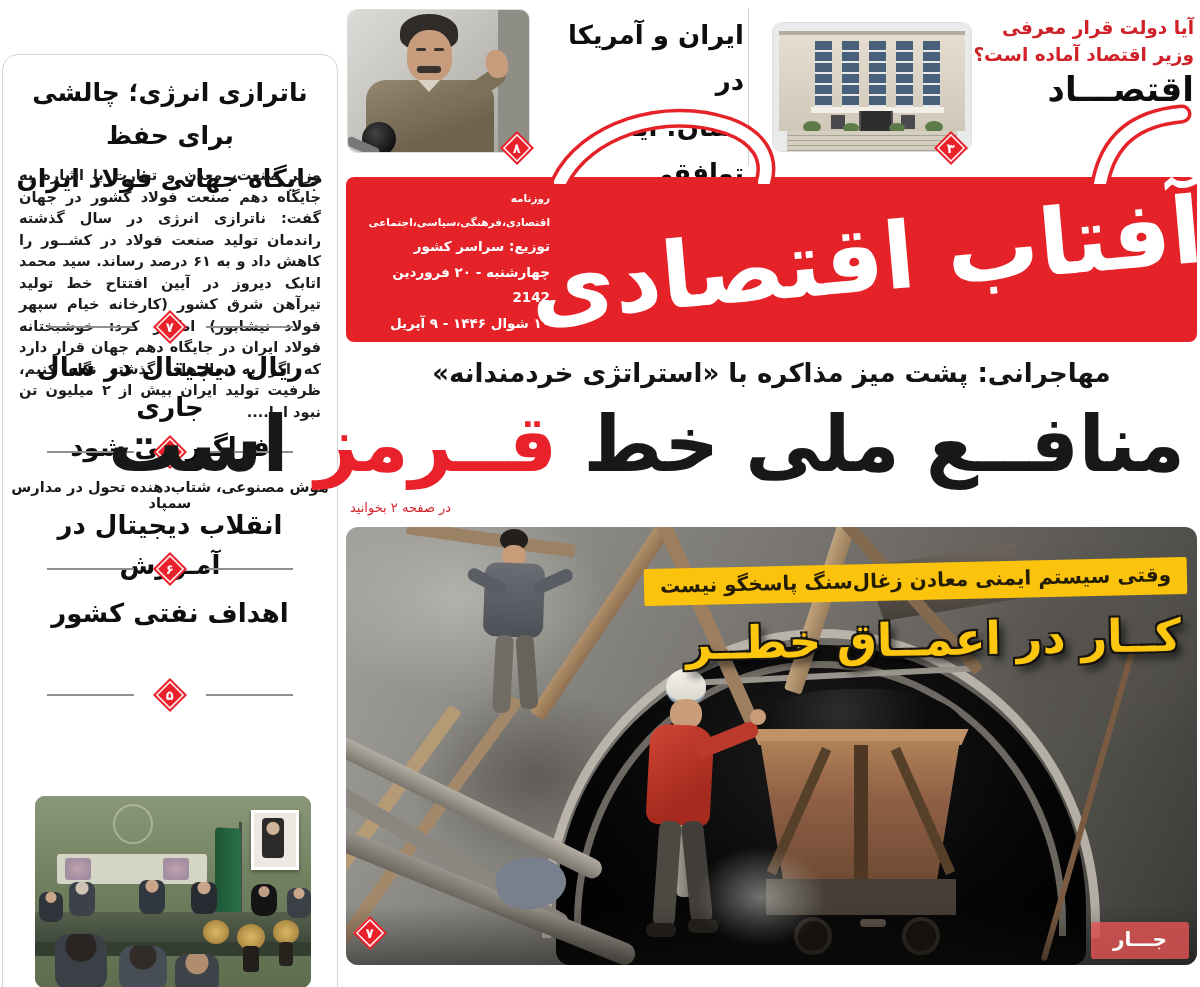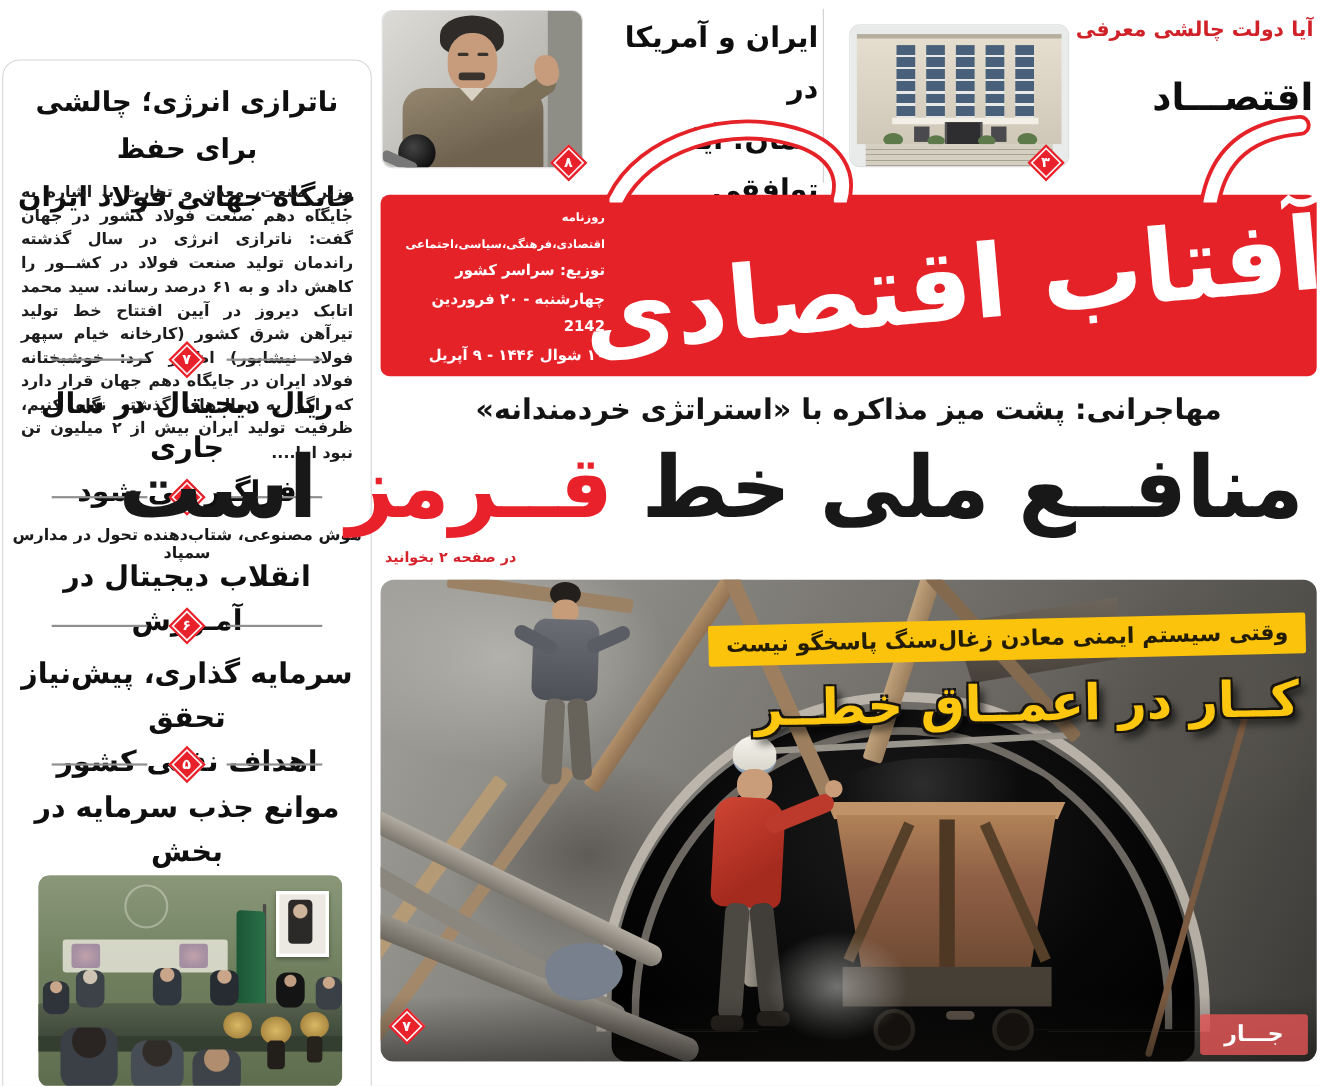--- a/index.html
+++ b/index.html
@@ -38,21 +38,21 @@
   .mh-url{font-size:17px;font-weight:800;line-height:28px;direction:ltr;text-align:center;}
   .mh-logo{position:absolute;right:16px;top:2px;width:630px;height:160px;display:flex;align-items:center;
            justify-content:center;font-size:92px;font-weight:bold;color:#fff;transform:rotate(-5deg);
            letter-spacing:-3px;direction:rtl;white-space:nowrap;}
   
   .lead-kicker{position:absolute;left:346px;top:358px;width:851px;text-align:center;font-size:26px;
                font-weight:800;color:#141414;direction:rtl;}
   .lead-h{position:absolute;left:330px;top:392px;width:868px;text-align:center;font-size:78px;font-weight:800;
           color:#181818;line-height:104px;direction:rtl;white-space:nowrap;transform:scaleX(.97);}
   .lead-h .red{color:#e8212b;}
-  .read-note{position:absolute;left:350px;top:500px;font-size:13px;font-weight:bold;color:#d6232b;direction:rtl;}
+  .read-note{position:absolute;left:350px;top:500px;font-size:13px;font-weight:normal;color:#d6232b;direction:rtl;}
   
   #mine{position:absolute;left:346px;top:527px;width:851px;height:438px;border-radius:12px;overflow:hidden;
         background:linear-gradient(115deg,#a3a19c 0%,#86847f 28%,#6d6a66 55%,#52504b 80%,#3b3936 100%);}
   #mine .shape{position:absolute;}
   .ybar{position:absolute;right:10px;top:36px;background:#fcc30c;color:#241d06;font-size:20px;font-weight:800;
         padding:5px 16px 8px;transform:rotate(-1.3deg);direction:rtl;border-radius:2px;}
   .ytitle{position:absolute;right:16px;top:86px;font-size:45px;font-weight:800;color:#fdc60f;direction:rtl;
           transform:rotate(-1deg);white-space:nowrap;
           text-shadow:2px 2px 0 #181511,-2px -2px 0 #181511,2px -2px 0 #181511,-2px 2px 0 #181511,5px 6px 8px rgba(0,0,0,.75);}
   .wmark{position:absolute;right:8px;bottom:6px;background:rgba(224,84,84,.82);color:#fff;font-size:20px;
@@ -101,36 +101,31 @@
 
     <div class="sep" style="top:502px;">
       <i class="ln"></i>
       <span class="dm">
           <span>۶</span>
         </span>
       <i class="ln"></i>
     </div>
 
     <div class="sb-title t-med" style="top:538px;">
-      <div>سرمایه گذاری، پیش‌نیاز تحقق</div>
       <div>اهداف نفتی کشور</div>
     </div>
 
     <div class="sep" style="top:628px;">
       <i class="ln"></i>
       <span class="dm">
           <span>۵</span>
         </span>
       <i class="ln"></i>
     </div>
 
-    <div class="sb-title t-med" style="top:660px;">
-      <div>موانع جذب سرمایه در بخش</div>
-      <div>کشاورزی رفع شود</div>
-    </div>
 
     <div class="sb-photo scene">
       <div style="inset:0;background:linear-gradient(180deg,#8a9879,#70805f 45%,#5d6d4e);"></div>
       <div style="left:78px;top:8px;width:36px;height:36px;border:2px solid rgba(230,230,215,.4);border-radius:50%;"></div>
       <div style="left:22px;top:58px;width:150px;height:30px;background:rgba(236,234,222,.8);border-radius:3px;"></div>
       <div style="left:30px;top:62px;width:26px;height:22px;background:radial-gradient(#b98ca0,#8e6f92 70%);opacity:.7;border-radius:3px;"></div>
       <div style="left:128px;top:62px;width:26px;height:22px;background:radial-gradient(#b98ca0,#8e6f92 70%);opacity:.7;border-radius:3px;"></div>
       <div style="left:216px;top:14px;width:42px;height:54px;background:#ece9e2;border:3px solid #fff;box-shadow:0 2px 4px rgba(0,0,0,.35);"></div>
       <div style="left:227px;top:22px;width:22px;height:40px;background:radial-gradient(circle at 50% 26%,#cdb49a 0 6px,#2c2a28 7px 100%);border-radius:4px;"></div>
       <div style="left:204px;top:26px;width:3px;height:118px;background:#4a4a46;"></div>
@@ -206,21 +201,22 @@
     <div style="left:70px;top:100px;width:16px;height:10px;background:#5d7a4a;border-radius:50%;"></div>
     <div style="left:116px;top:100px;width:16px;height:10px;background:#5d7a4a;border-radius:50%;"></div>
     <div style="left:152px;top:98px;width:18px;height:12px;background:#5d7a4a;border-radius:50%;"></div>
     <div style="left:14px;top:108px;width:170px;height:20px;background:repeating-linear-gradient(180deg,#d4cfc1 0 4px,#a9a396 4px 5px);"></div>
   </div>
   <span class="dm" style="left:939px;top:136px;">
       <span>۳</span>
     </span>
 
   <div class="rtl-head" style="left:968px;top:14px;width:226px;font-size:18.5px;line-height:27px;color:#cf2127;">
-    <div>آیا دولت چالشی معرفی</div>
+    <div>آیا دولت قرار معرفی</div>
+    <div>وزیر اقتصاد آماده است؟</div>
   </div>
   <div class="rtl-head" style="left:968px;top:66px;width:226px;font-size:34px;line-height:46px;font-weight:800;">
     <div>اقتصـــاد</div>
   </div>
 
   <div id="masthead">
     <div class="mh-info">
       <div class="l0">روزنامه اقتصادی،فرهنگی،سیاسی،اجتماعی</div>
       <div class="l">توزیع: سراسر کشور</div>
       <div class="l">چهارشنبه - ۲۰ فروردین 2142</div>

